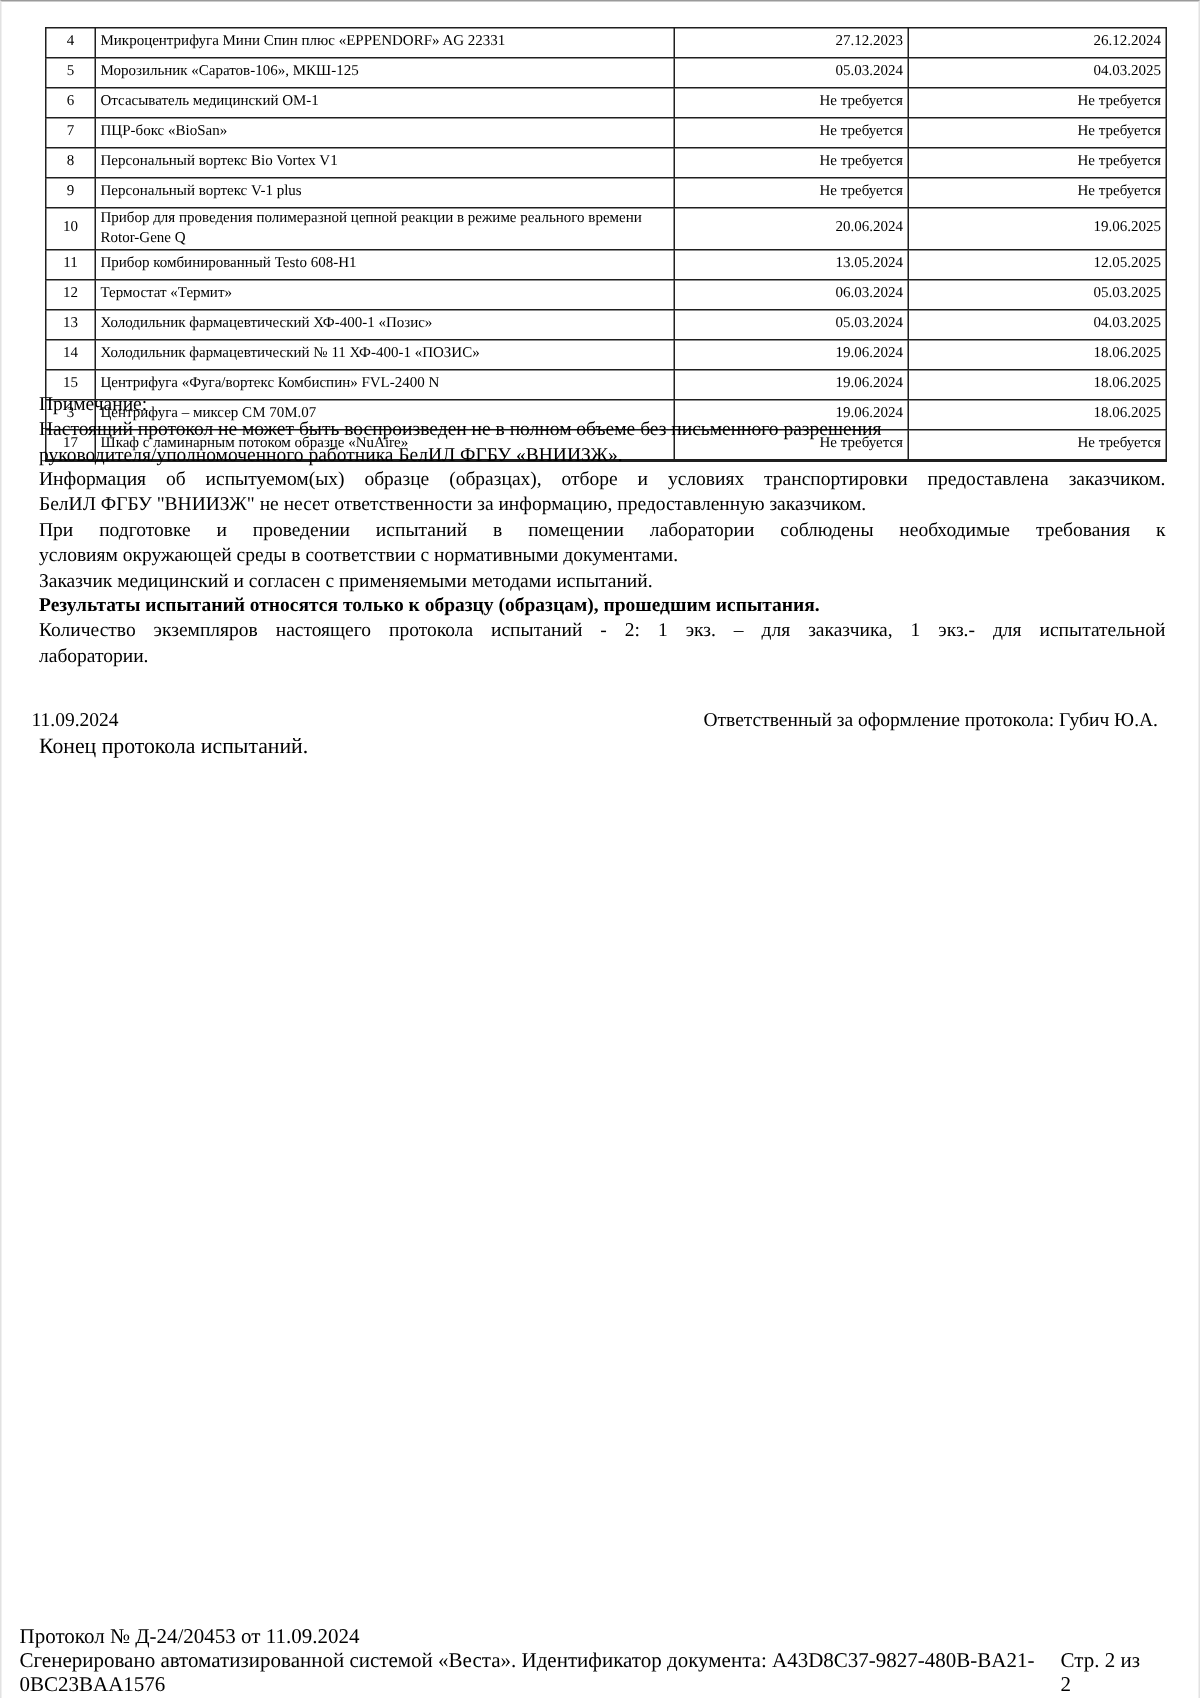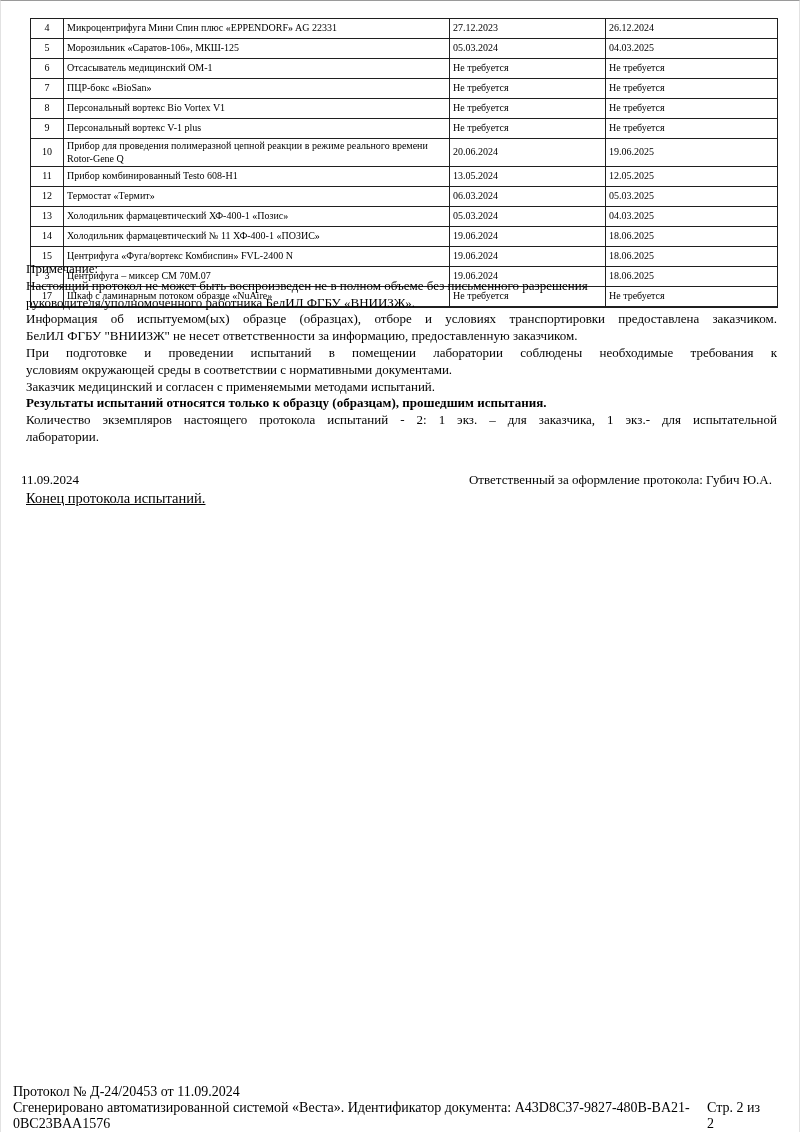--- a/index.html
+++ b/index.html
@@ -25,37 +25,36 @@
   table.equip td {
     border:1px solid #1f1f1f;
     font-size:10px; line-height:1.25;
     height:17px;
     vertical-align:middle;
     padding:1px 3px;
     overflow:hidden;
   }
   td.c-num  { text-align:center; }
   td.c-name { text-align:left; padding-left:6px;margin-top:12px; }
-  td.c-date { text-align:left; }
+  td.c-date { text-align:right; }
   .notes {
     position:absolute; top:260px; left:25px; width:751px;
     font-size:13px; line-height:16.8px;
   }
   .note-line { white-space:normal; }
   .note-line.bold { font-weight:bold; }
   .note-line.justify { text-align:justify; text-align-last:justify; }
   .signoff {
     position:absolute; top:471px; left:20px; width:751px;
     display:flex; justify-content:space-between;
     font-size:13px;
   }
   .end-line {
     position:absolute; top:489px; left:25px;
     font-size:14.5px;
-    text-decoration:underline;
   }
   .footer {
     position:absolute; top:1083px; left:12px; width:751px;
     font-size:14px; line-height:16px;
   }
   .footer-bottom { display:flex; justify-content:flex-start; }
 </style>
 </head>
 <body>
 

